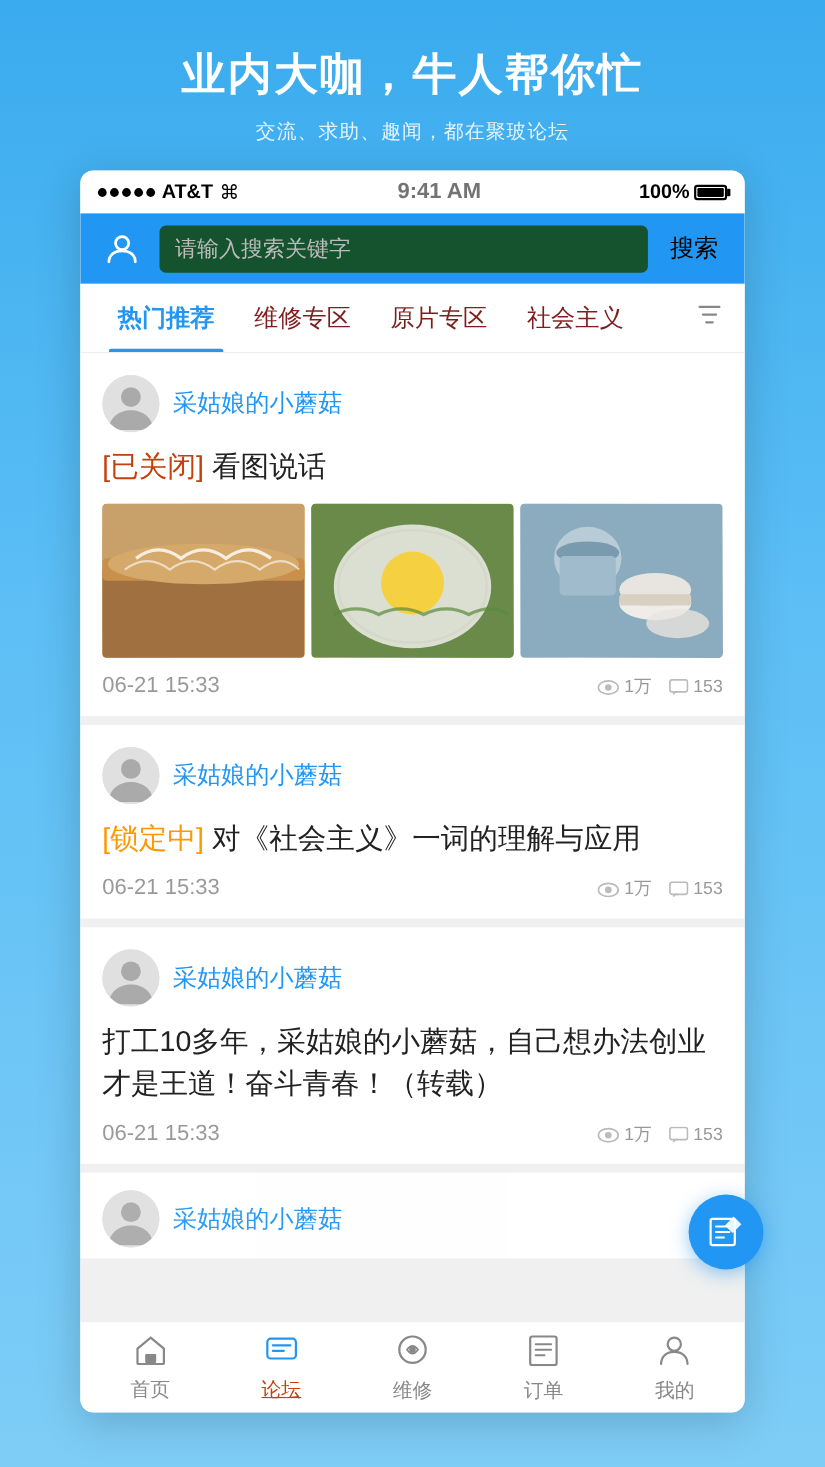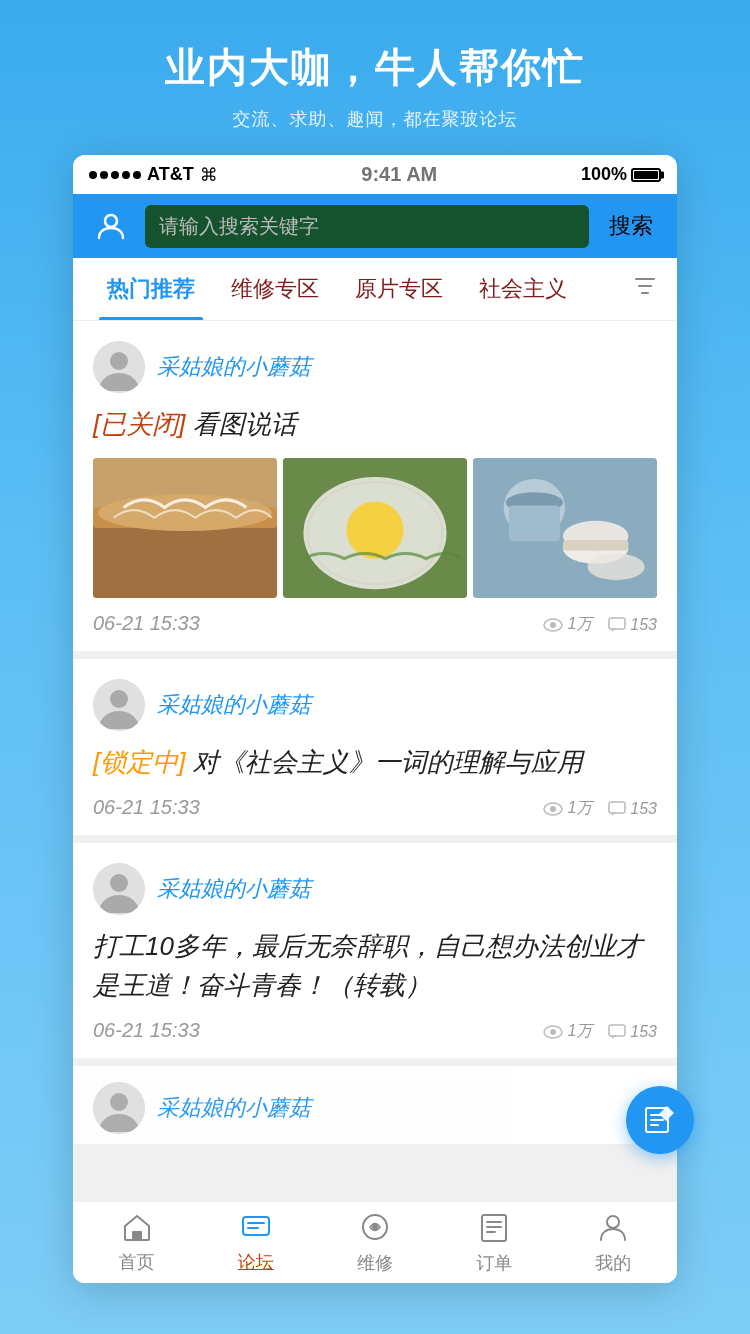--- a/index.html
+++ b/index.html
@@ -139,21 +139,20 @@
       font-size: 24px;
       color: #888;
       cursor: pointer;
       padding: 10px 4px;
     }
 
     
     .feed {
       background: #f0f0f0;
       overflow-y: auto;
-      font-style: italic;
     }
 
     .feed-item {
       background: #fff;
       margin-bottom: 8px;
       padding: 20px 20px 16px;
     }
 
     .feed-author {
       display: flex;
@@ -457,21 +456,21 @@
         <div class="avatar">
           <svg width="52" height="52" viewBox="0 0 52 52">
             <circle cx="26" cy="26" r="26" fill="#e0e0e0"></circle>
             <circle cx="26" cy="20" r="9" fill="#aaa"></circle>
             <path d="M6 50c0-11 9-18 20-18s20 7 20 18" fill="#aaa"></path>
           </svg>
         </div>
         <span class="author-name">采姑娘的小蘑菇</span>
       </div>
       <div class="feed-title">
-        <span>打工10多年，最后无奈辞职，自己想办法创业才是王道！奋斗青春！（转载）</span>
+        <span>打工10多年，采姑娘的小蘑菇，自己想办法创业才是王道！奋斗青春！（转载）</span>
       </div>
       <div class="feed-meta">
         <span class="feed-date">06-21  15:33</span>
         <div class="feed-stats">
           <div class="stat-item">
             <svg width="20" height="16" viewBox="0 0 20 16" fill="none">
               <ellipse cx="10" cy="8" rx="9" ry="6" stroke="#bbb" stroke-width="1.5" fill="none"></ellipse>
               <circle cx="10" cy="8" r="3" fill="#bbb"></circle>
             </svg>
             <span>1万</span>

